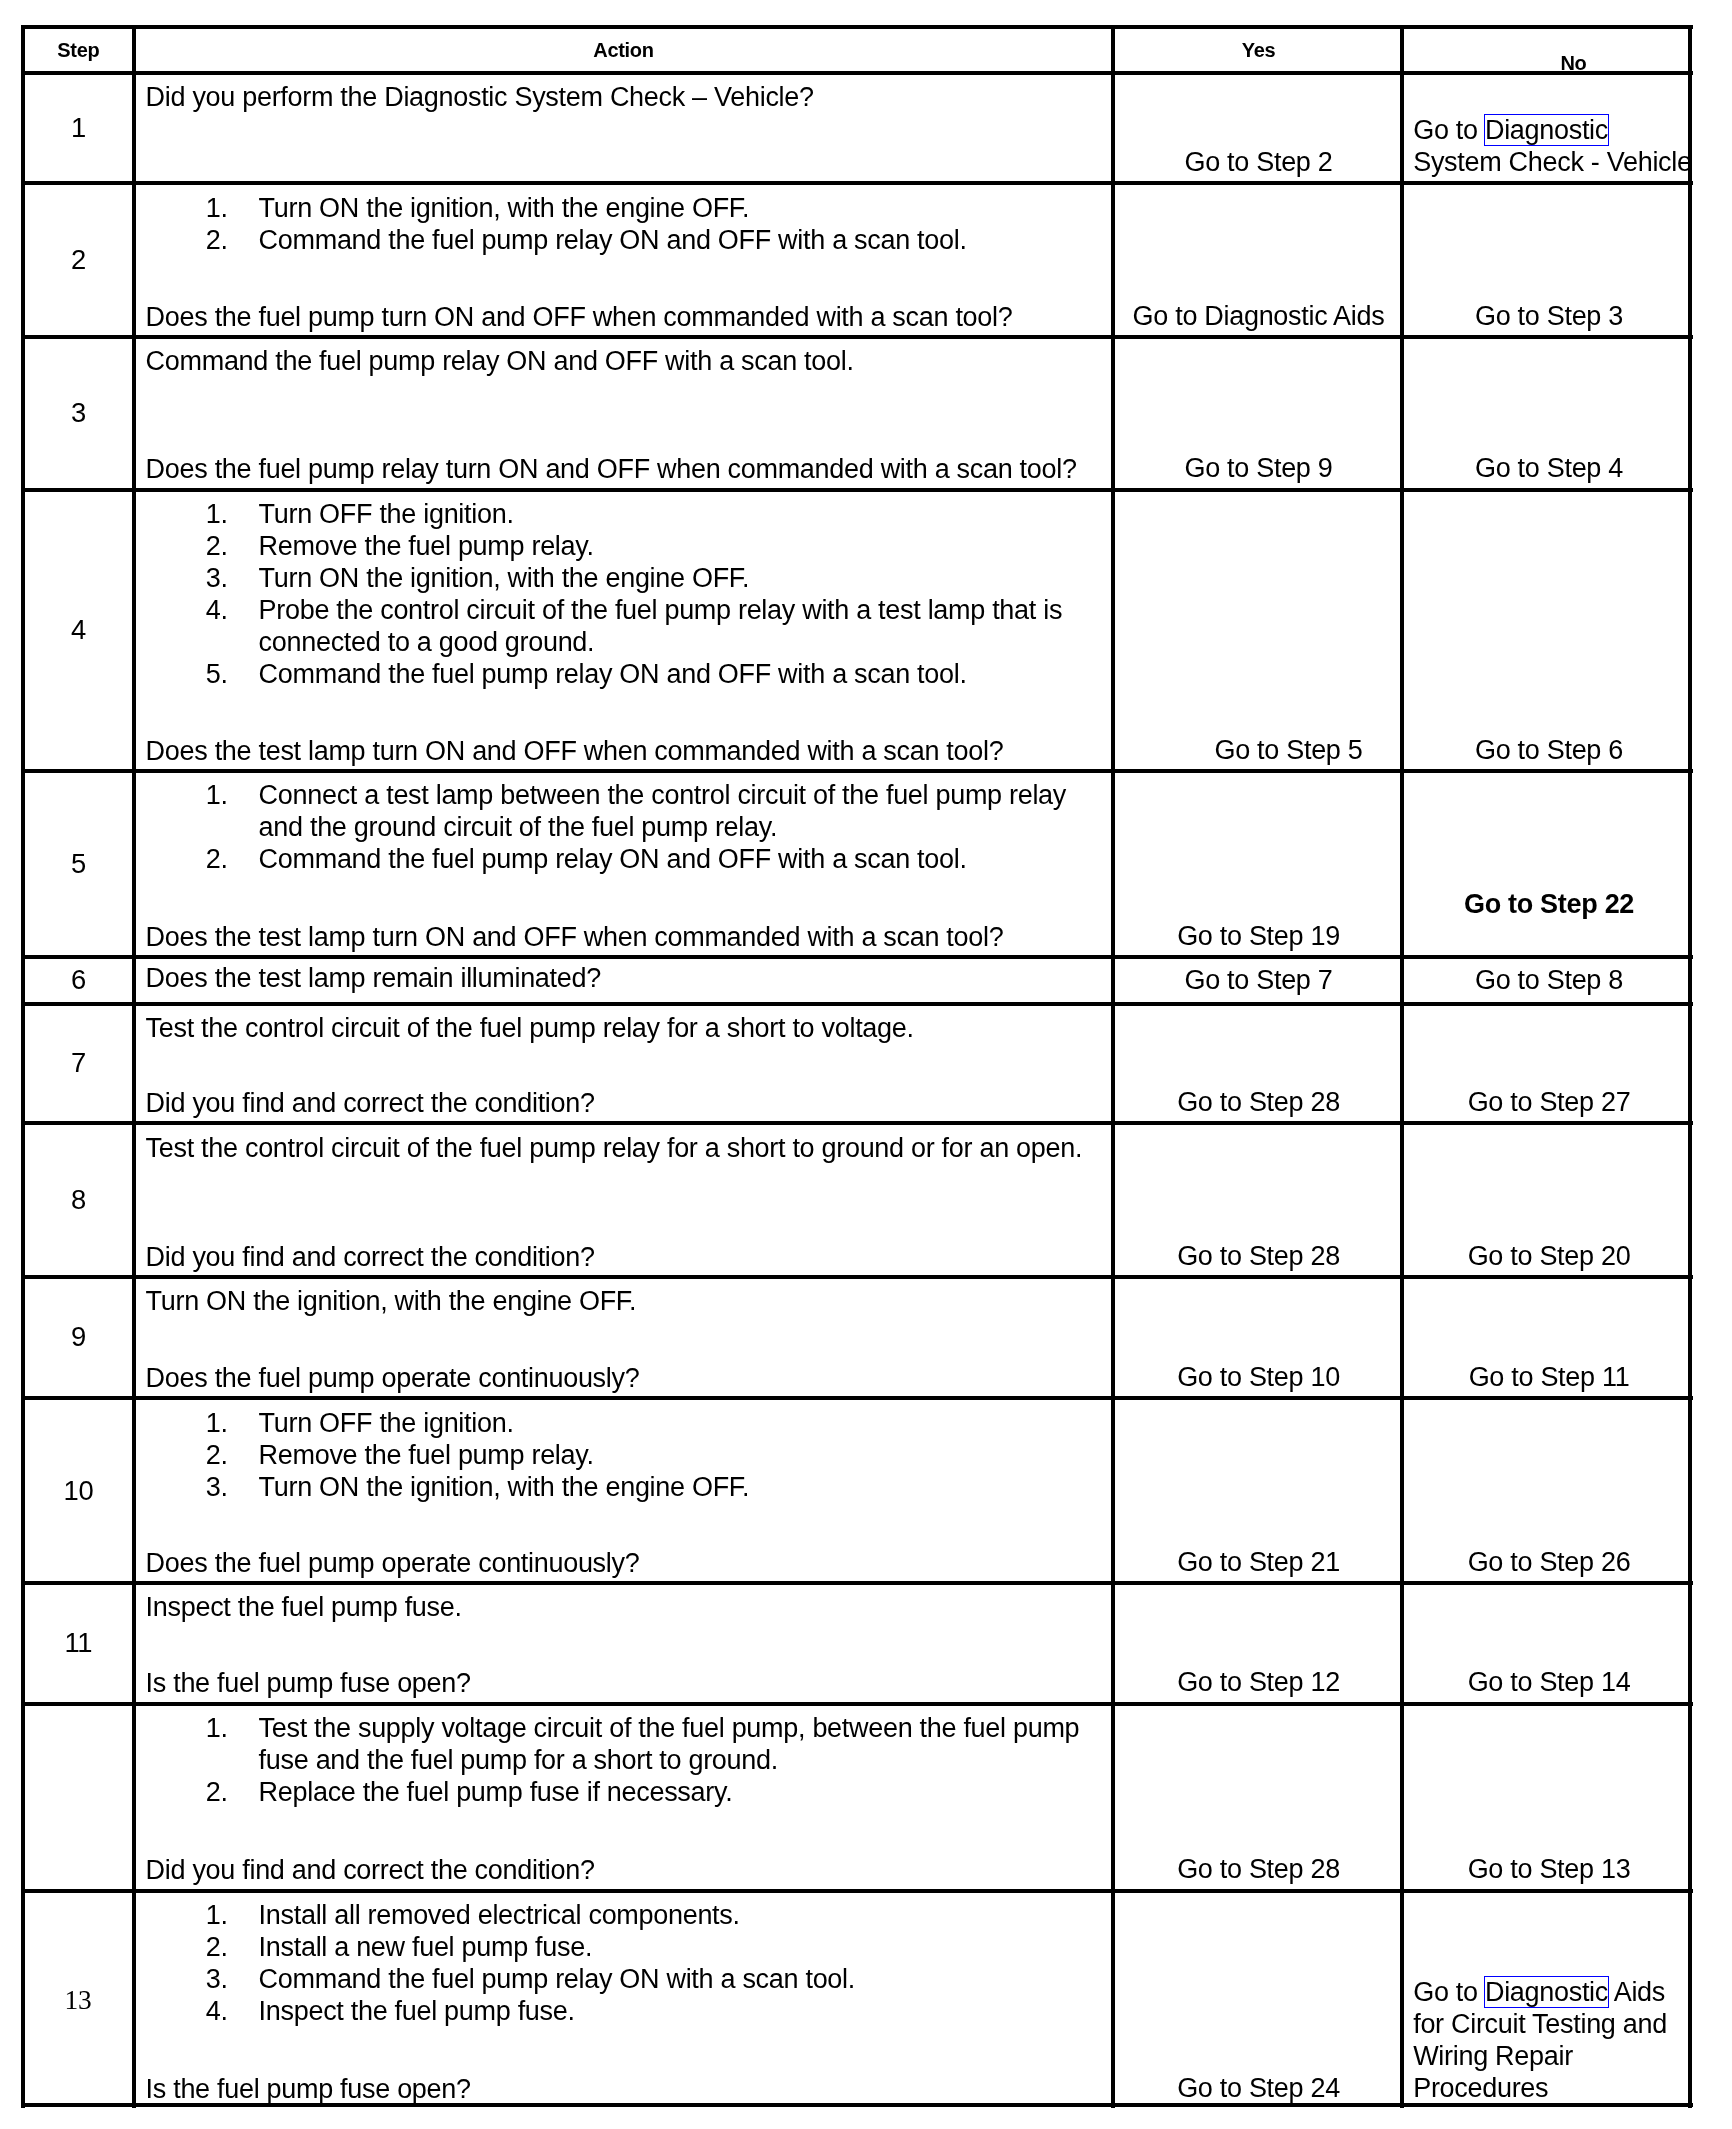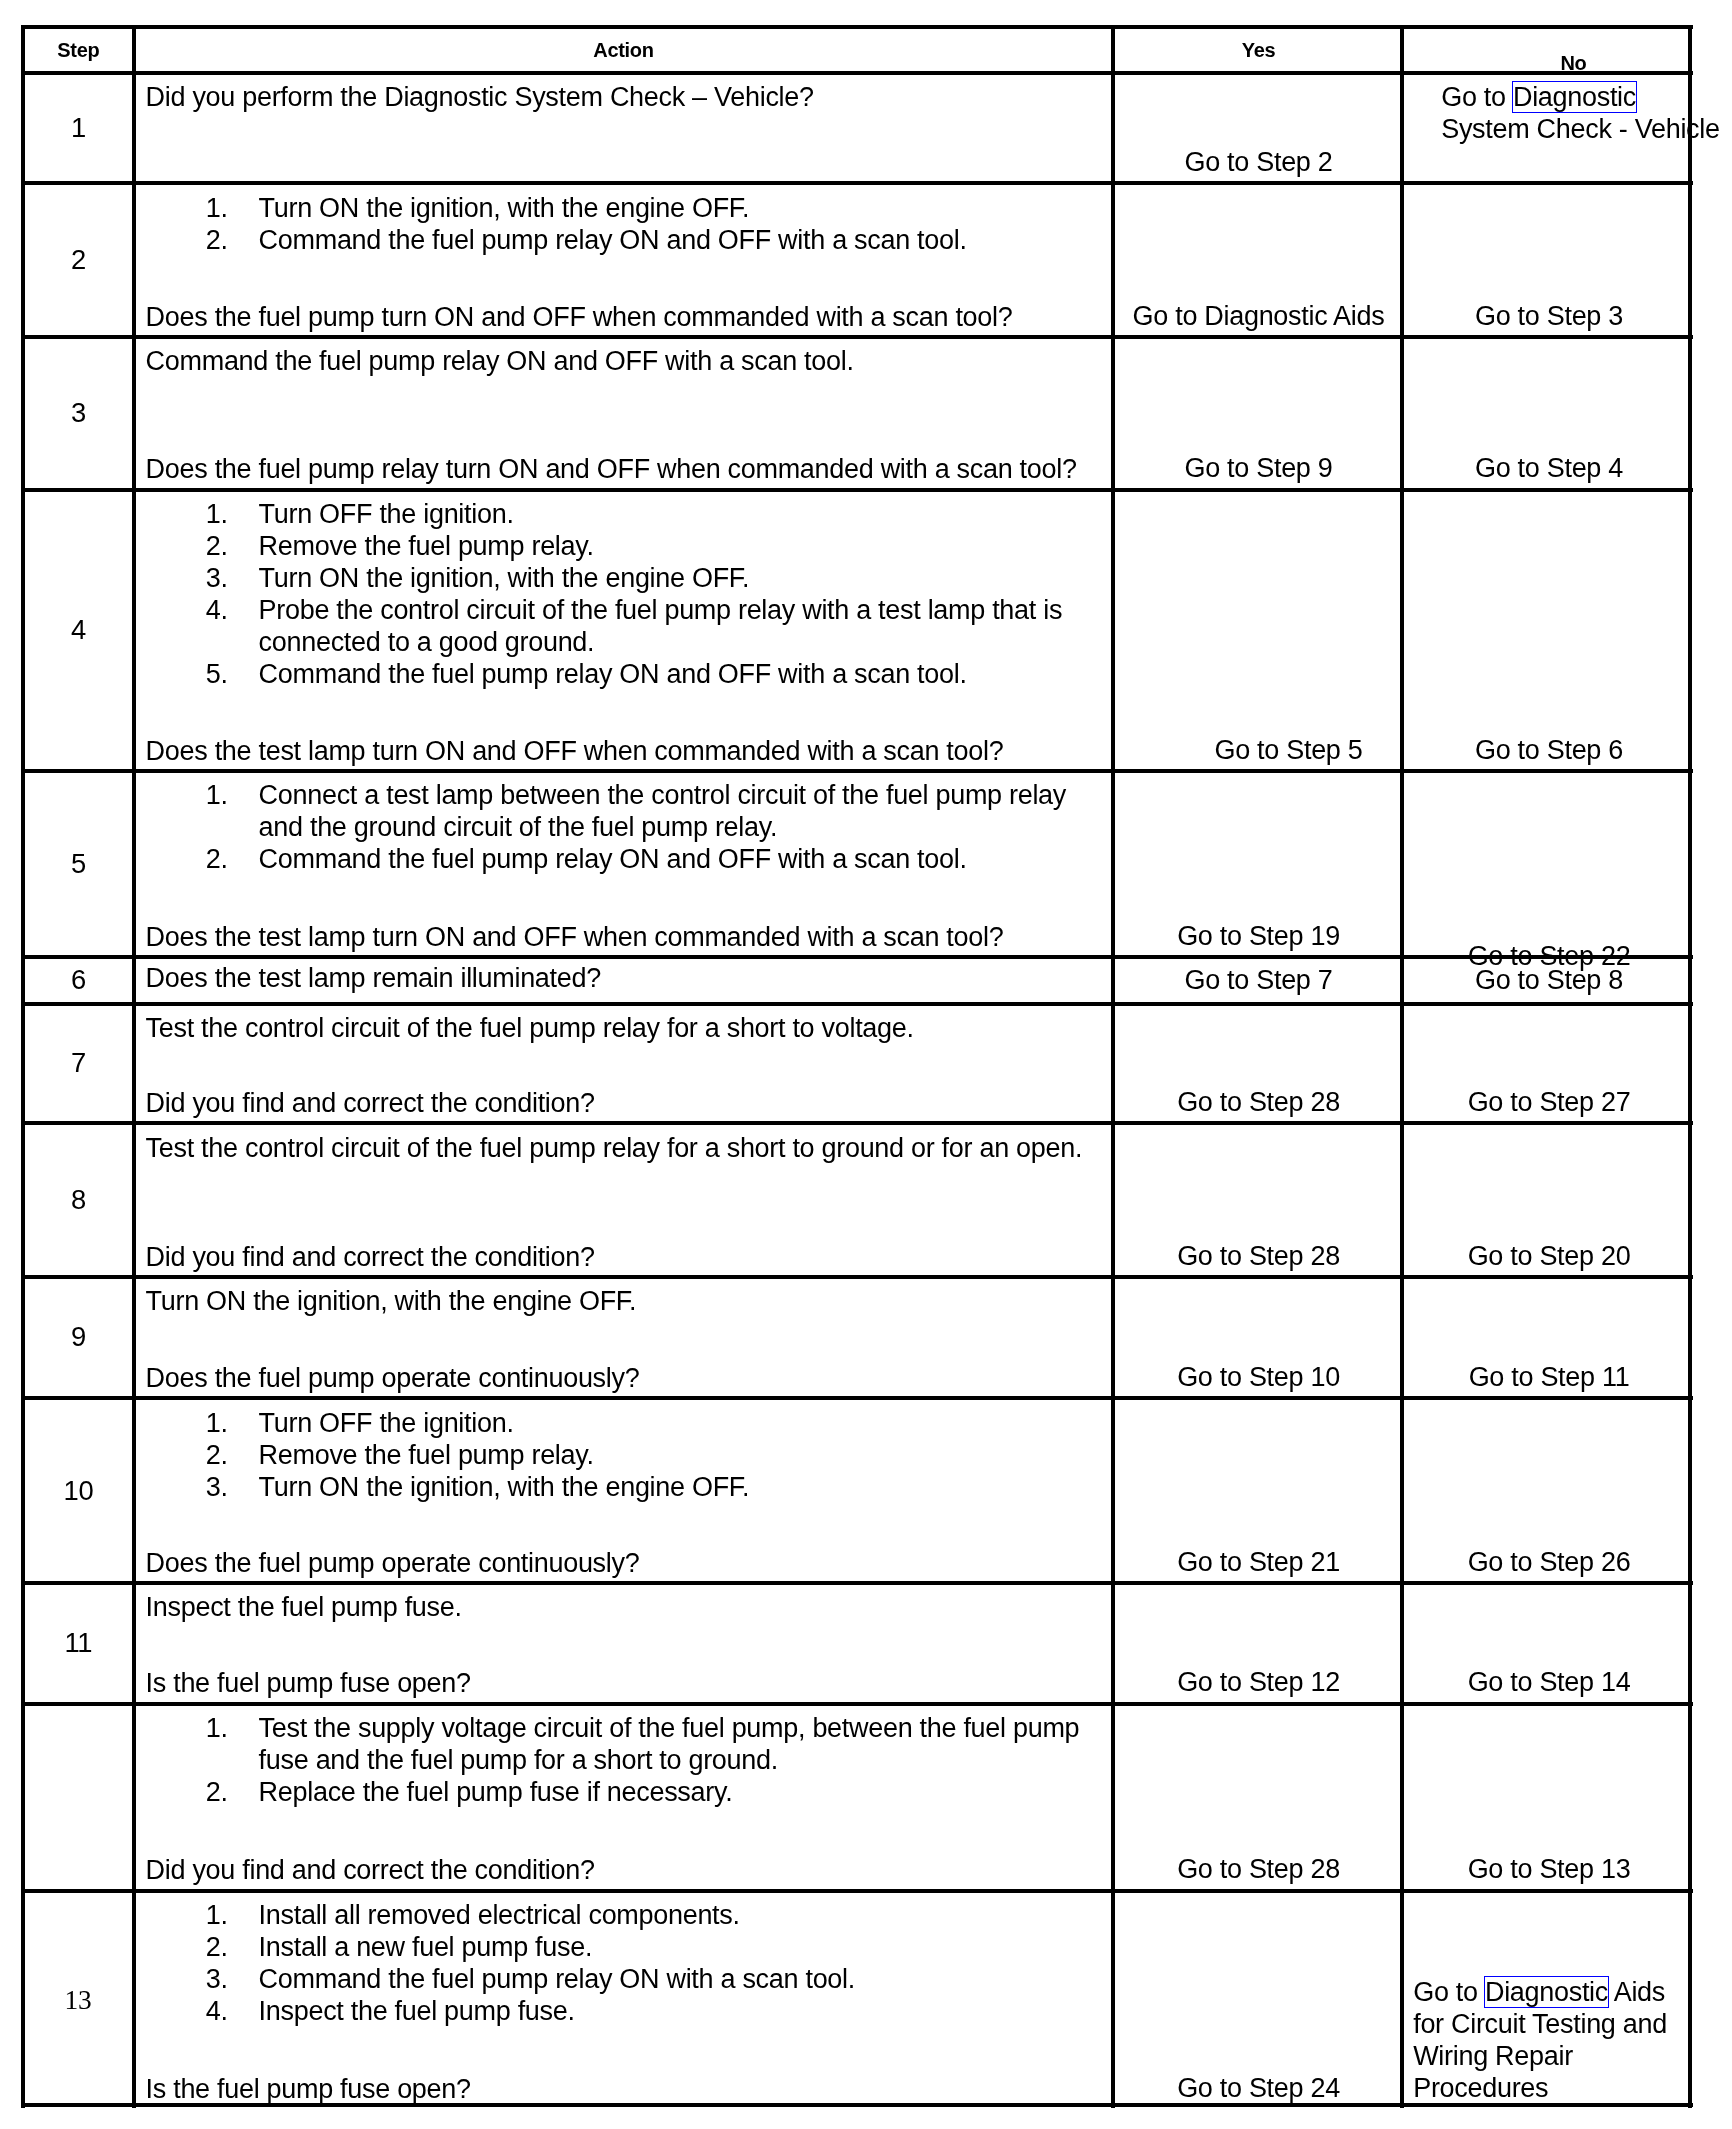--- a/index.html
+++ b/index.html
@@ -53,21 +53,21 @@
     <div class="vline" style="left: 1090px;"></div>
     <div class="vline" style="left: 1379px;"></div>
     <div class="vline" style="left: 1667px;"></div>
     <div class="cell stepnum" style="left: 4.4px; width: 106px; top: 50px; height: 106px;">1</div>
     <div class="cell action" style="left: 115px; width: 975px; top: 50px; height: 106px;">
       <div class="intro">Did you perform the Diagnostic System Check – Vehicle?</div>
     </div>
     <div class="cell yes" style="left: 1095px; width: 285px; top: 50px; height: 106px;">
       <span>Go to Step 2</span>
     </div>
-    <div class="cell no multi" style="left: 1384px; width: 288px; top: 50px; height: 106px; align-items: flex-start; padding-top: 6px; margin-left: 28px;">
+    <div class="cell no multi" style="left: 1384px; width: 288px; top: 50px; height: 106px; align-items: flex-end; padding-top: 6px;">
       <span class="inner"><span>Go to </span><span class="link">Diagnostic</span><span> System Check - Vehicle</span></span>
     </div>
     <div class="cell stepnum" style="left: 4.4px; width: 106px; top: 161px; height: 149px;">2</div>
     <div class="cell action" style="left: 115px; width: 975px; top: 161px; height: 149px;">
       <ol class="steps">
         <li>
           <span class="num">1.</span>
           <span class="txt">Turn ON the ignition, with the engine OFF.</span>
         </li>
         <li>
@@ -136,21 +136,21 @@
         <li>
           <span class="num">2.</span>
           <span class="txt">Command the fuel pump relay ON and OFF with a scan tool.</span>
         </li>
       </ol>
       <div class="q">Does the test lamp turn ON and OFF when commanded with a scan tool?</div>
     </div>
     <div class="cell yes" style="left: 1095px; width: 285px; top: 748px; height: 182px; text-align: right;">
       <span>Go to Step 19</span>
     </div>
-    <div class="cell no" style="left: 1384px; width: 288px; top: 768px; height: 182px;">
+    <div class="cell no" style="left: 1384px; width: 288px; top: 716px; height: 182px; font-weight: bold;">
       <span>Go to Step 22</span>
     </div>
     <div class="cell stepnum" style="left: 4.4px; width: 106px; top: 934px; height: 42px;">6</div>
     <div class="cell action" style="left: 115px; width: 975px; top: 934px; height: 42px; padding-top: 3px;">
       <div class="intro">Does the test lamp remain illuminated?</div>
     </div>
     <div class="cell yes center" style="left: 1095px; width: 285px; top: 934px; height: 42px;">
       <span>Go to Step 7</span>
     </div>
     <div class="cell no center" style="left: 1384px; width: 288px; top: 934px; height: 42px;">

